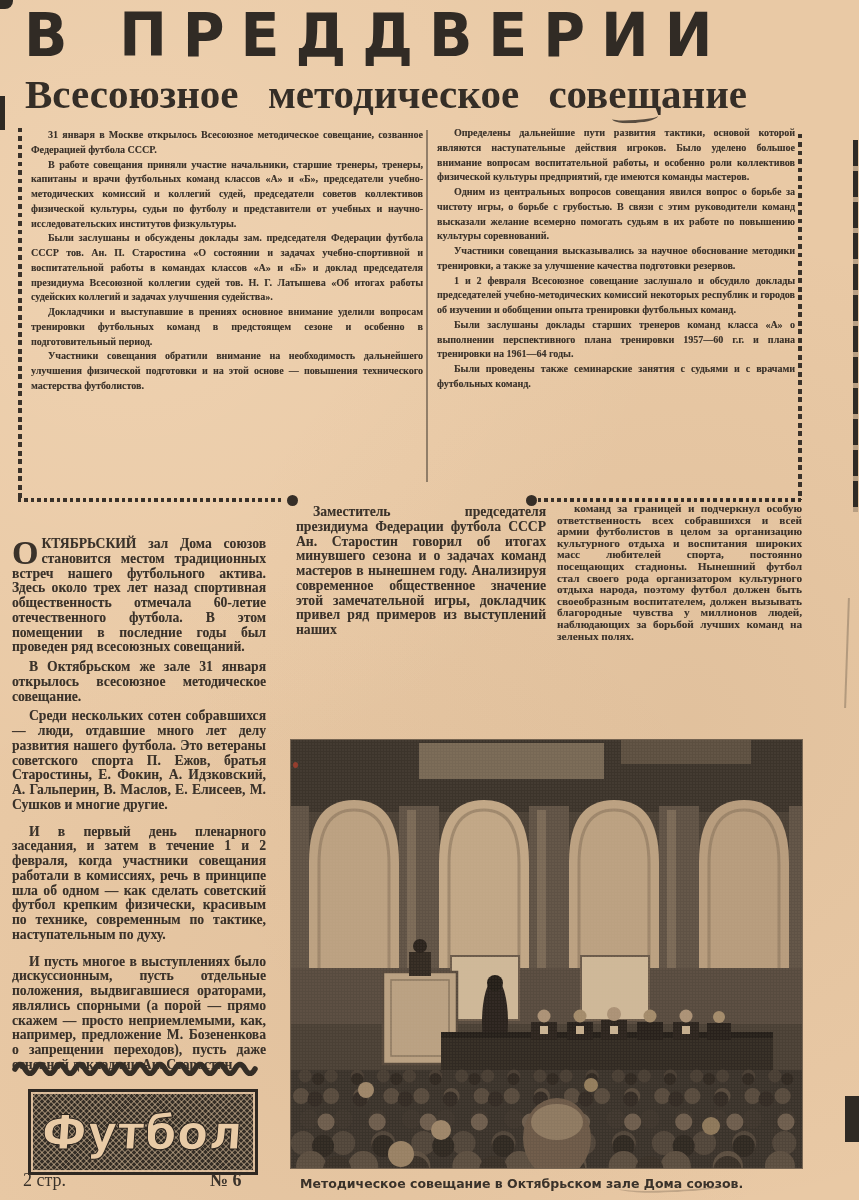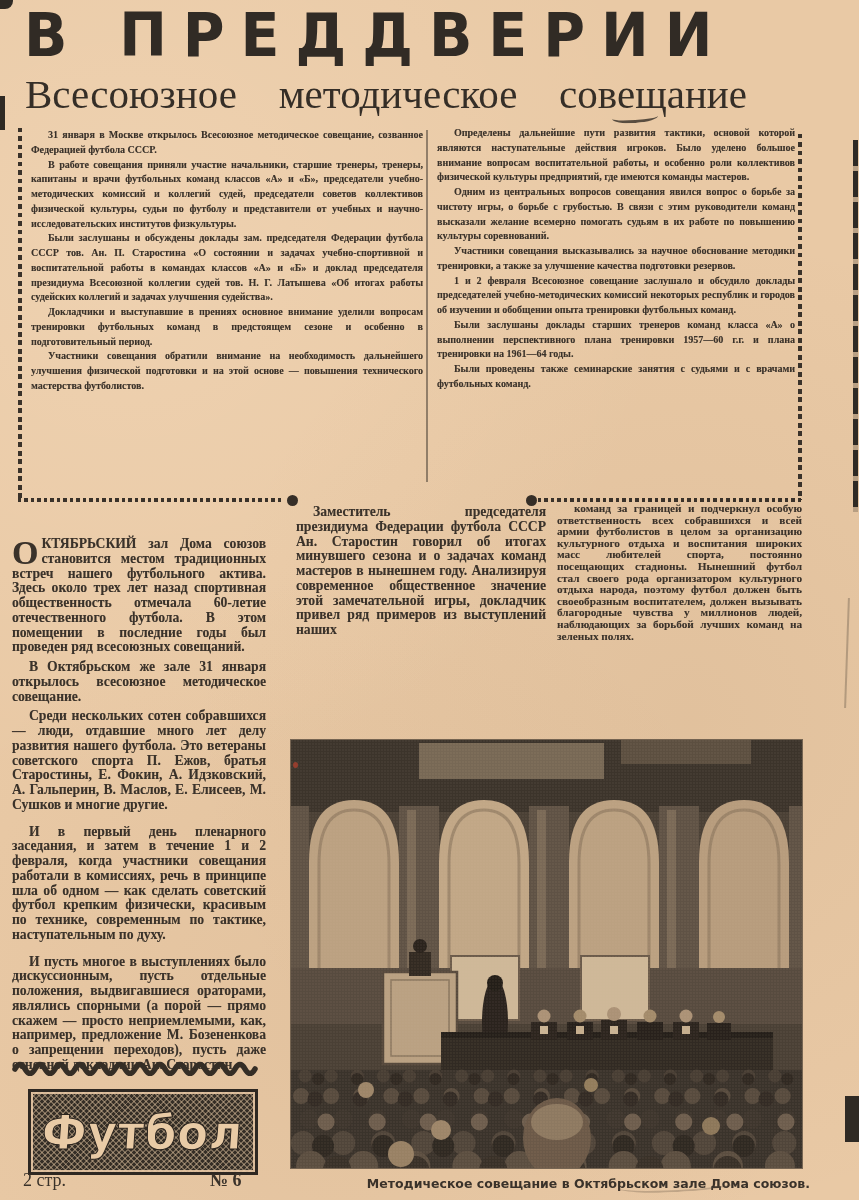--- a/index.html
+++ b/index.html
@@ -12,21 +12,21 @@
       radial-gradient(circle at 80% 60%, rgba(120,85,50,.07), transparent 50%),
       radial-gradient(circle at 40% 85%, rgba(120,85,50,.06), transparent 40%),
       #e9c9a5;}
 
   
   .headline{position:absolute;left:24px;top:2px;width:810px;
     font-family:"DejaVu Sans",sans-serif;font-weight:800;
     font-size:57px;line-height:62px;letter-spacing:.28em;
     color:#312b25;white-space:nowrap;transform:scaleY(1.06);transform-origin:top left;}
   .subhead{position:absolute;left:25px;top:72px;width:722px;
-    font-family:"Liberation Serif",serif;font-weight:400;
+    font-family:"Liberation Serif",serif;font-weight:700;
     font-size:41px;line-height:44px;color:#352e27;
     text-align:justify;text-align-last:justify;}
   .flourish{position:absolute;left:612px;top:112px;width:46px;height:8px;
     border-bottom:3px solid rgba(53,46,39,.8);border-radius:50%;
     transform:rotate(-4deg);}
 
   
   .boxed{position:absolute;left:18px;top:120px;width:786px;height:382px;}
   .dashv{position:absolute;width:4px;
     background:repeating-linear-gradient(180deg,#3a322a 0 4.5px,transparent 4.5px 8.5px);}
@@ -76,21 +76,21 @@
 
   
   .pagenum{position:absolute;left:23px;top:1170px;font-size:18px;font-weight:400;color:#3a322a;}
   .issuenum{position:absolute;left:210px;top:1170px;font-size:18px;font-weight:700;color:#3a322a;}
 
   
   .photo{position:absolute;left:291px;top:740px;width:511px;height:428px;
     box-shadow:0 0 0 1px rgba(43,36,30,.6);}
   .caption{position:absolute;left:300px;top:1176px;width:510px;
     font-family:"DejaVu Sans",sans-serif;font-weight:700;
-    font-size:12.5px;color:#3a322a;text-align:right;}
+    font-size:12.5px;color:#3a322a;text-align:left;}
 
   
   .art{position:absolute;background:#2f2a24;}
   .edge-strip{left:853px;top:140px;width:5px;height:372px;
     background:repeating-linear-gradient(180deg,#2f2a24 0 26px,rgba(47,42,36,.25) 26px 31px);}
   .corner-mark{left:0;top:0;width:13px;height:9px;border-radius:0 0 8px 0;}
   .left-mark{left:0;top:96px;width:5px;height:34px;}
   .right-blob{left:845px;top:1096px;width:14px;height:46px;}
   .red-dot{position:absolute;left:293px;top:762px;width:5px;height:6px;border-radius:50%;background:#a3402e;opacity:.85;}
   .pencil{position:absolute;left:618px;top:1178px;width:120px;height:12px;opacity:.28;

